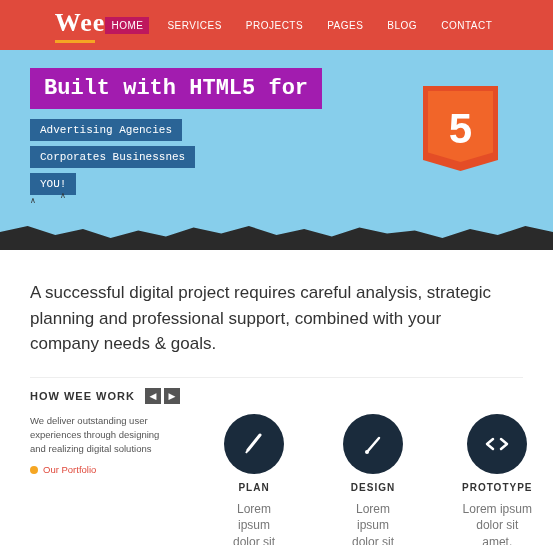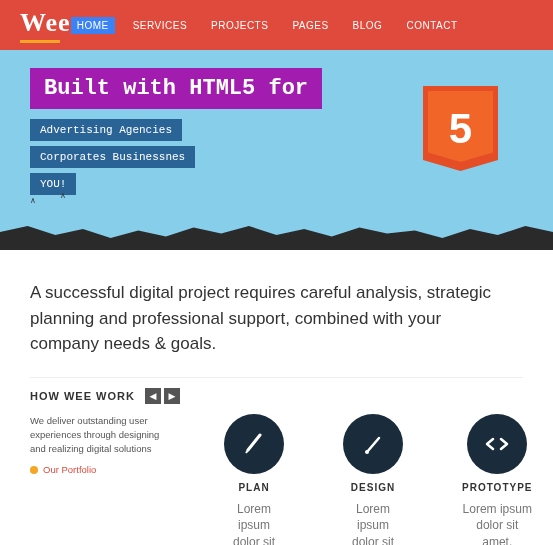--- a/index.html
+++ b/index.html
@@ -3,21 +3,21 @@
   <meta charset="utf-8">
   <style>
     * { margin: 0; padding: 0; box-sizing: border-box; }
     body { font-family: Arial, sans-serif; width: 553px; background: #fff; overflow-x: hidden; }
 
     
     .header {
       background: #e04a3c;
       display: flex;
       align-items: center;
-      justify-content: flex-start;
+      justify-content: center;
       padding: 10px 20px;
       height: 50px;
     }
     .logo {
       color: #fff;
       font-size: 26px;
       font-weight: bold;
       font-family: Georgia, serif;
       letter-spacing: 1px;
     }
@@ -34,21 +34,21 @@
     }
     .nav-item {
       color: #fff;
       font-size: 10px;
       text-transform: uppercase;
       cursor: pointer;
       padding: 3px 6px;
       letter-spacing: 0.5px;
     }
     .nav-item.active {
-      background: #3b82f6;
+      background: #be185d;
       color: #fff;
     }
 
     
     .hero {
       background: #87ceeb;
       position: relative;
       height: 200px;
       overflow: hidden;
       display: flex;

